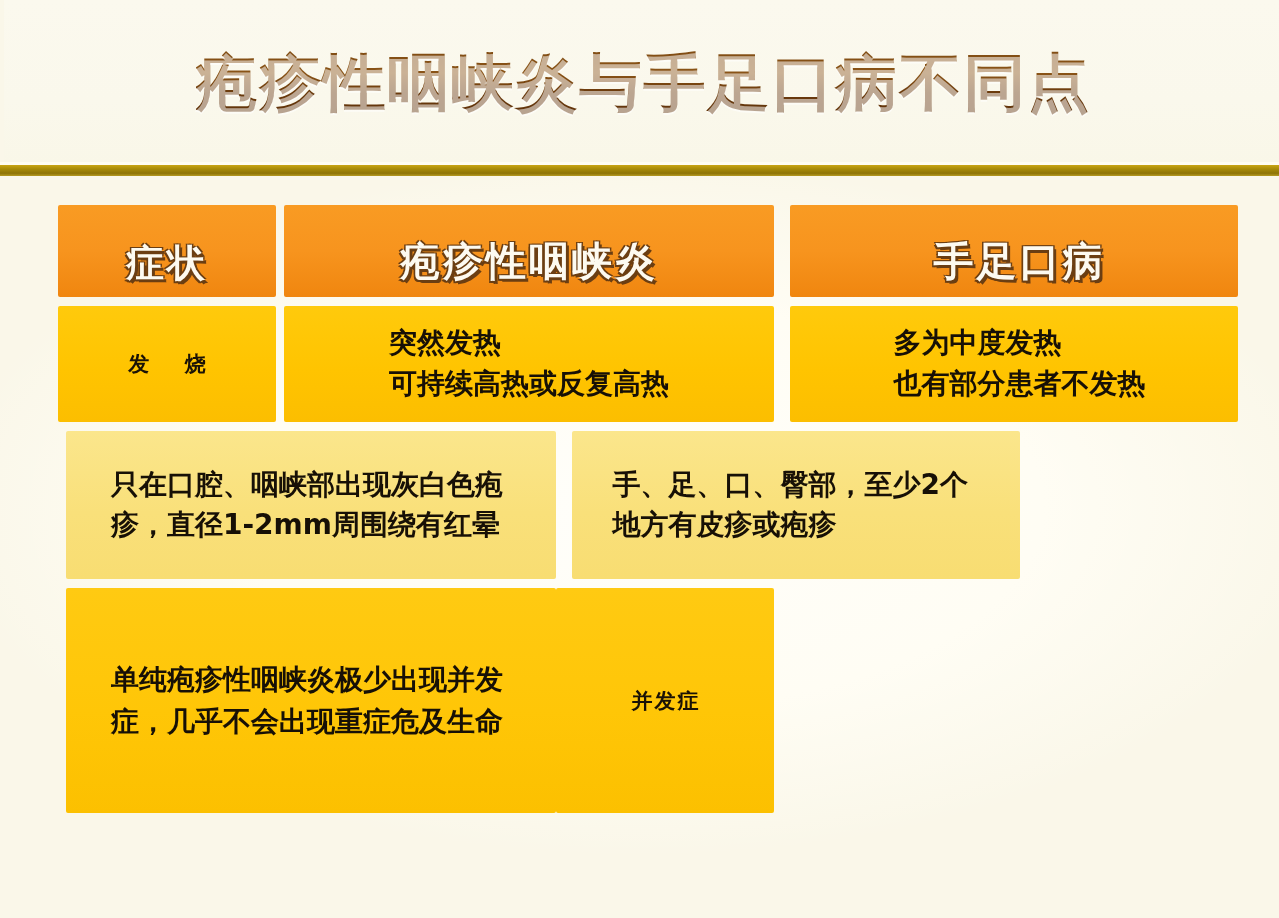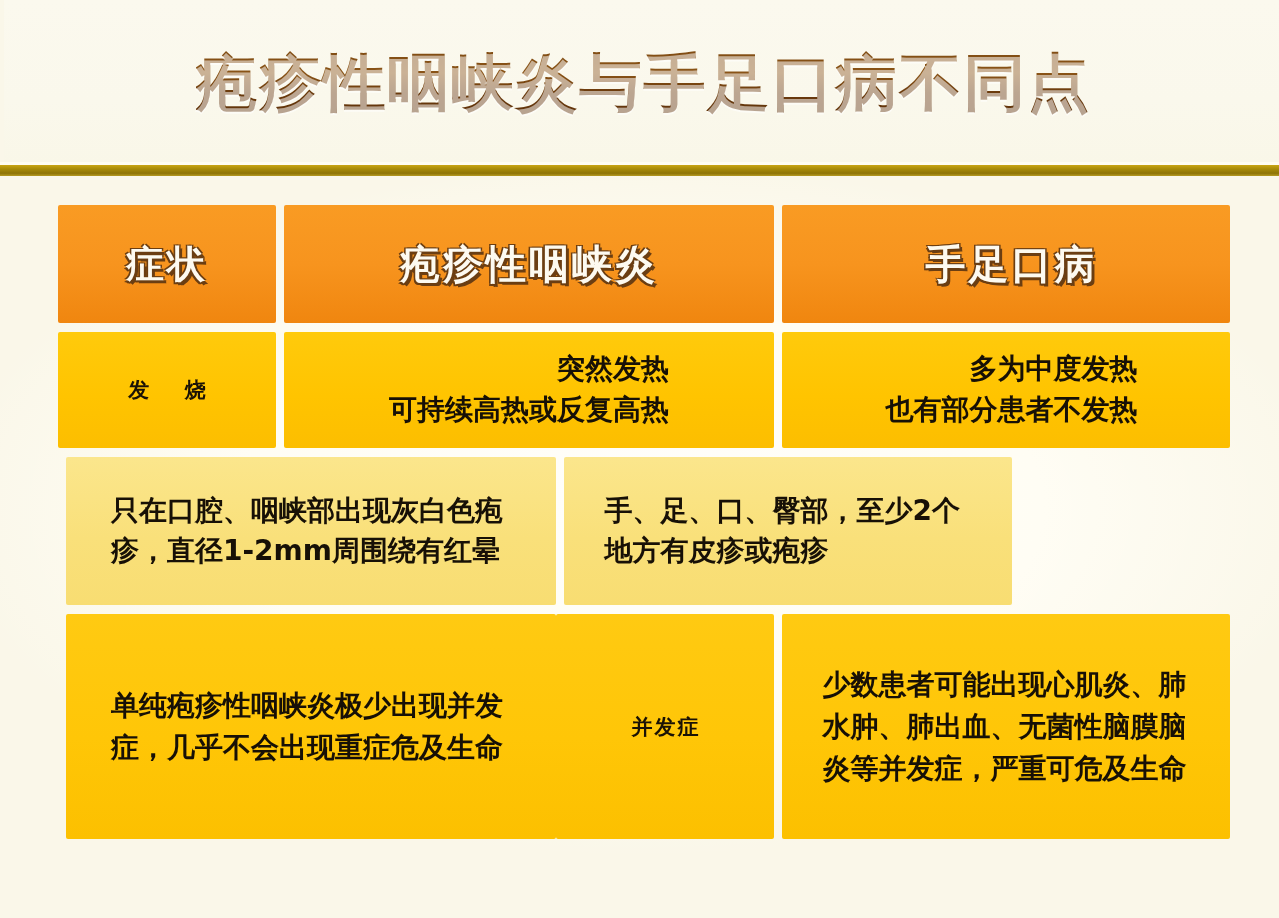--- a/index.html
+++ b/index.html
@@ -70,26 +70,27 @@
     display:flex;
     align-items:center;
     justify-content:center;
     text-align:center;
     padding:8px 14px;
     border-radius:2px;
   }
 
   .col-1 { width:218px; flex:0 0 218px; }
   .col-2 { width:490px; flex:0 0 490px; margin-left:8px; }
-  .col-3 { width:448px; flex:0 0 448px; margin-left:8px;padding-left:25px; }
+  .col-3 { width:448px; flex:0 0 448px; margin-left:16px;padding-left:25px; }
 
   
   .row-head .cell {
-    height:118px;
+    height:92px;
     background:linear-gradient(180deg,#f99b23 0%,#f7941e 50%,#f0860f 100%);
+    align-items:flex-end;
   }
   .head-text {
     font-size:40px;
     font-weight:bold;
     color:#fdfaf0;
     letter-spacing:3px;
     text-shadow:
       3px 3px 0 #6b3e12,
       -1.5px -1.5px 0 #6b3e12,
       1.5px -1.5px 0 #6b3e12,
@@ -117,21 +118,21 @@
     white-space:nowrap;
   }
   .label-text.tight { letter-spacing:2px; text-indent:2px; }
 
   .body-text {
     font-size:28px;
     font-weight:bold;
     color:#171006;
     line-height:1.42;
   }
-  .body-text.ctr { text-align:right; }
+  .body-text.ctr { text-align:left; }
   .body-text.lft { text-align:left; }
 
   .row-a .body-text { line-height:1.45; }
   .row-b .cell .body-text { font-size:28px; }
   .row-c .cell .body-text { font-size:28px; line-height:1.5; }
 
   .w-narrow { max-width:400px; }
   .w-narrow3 { max-width:378px; }
 </style>
 </head>
@@ -180,18 +181,15 @@
     </div>
   </div>
 
   <div class="t-row row-c">
     <div class="cell col-2">
       <span class="body-text lft w-narrow">单纯疱疹性咽峡炎极少出现并发症，几乎不会出现重症危及生命</span>
     </div>
     <div class="cell col-1">
       <span class="label-text tight">并发症</span>
     </div>
-    <div class="cell col-3">
-      <span class="body-text lft w-narrow3">少数患者可能出现心肌炎、肺水肿、肺出血、无菌性脑膜脑炎等并发症，严重可危及生命</span>
-    </div>
   </div>
 
 </div>
 
 </body></html>

